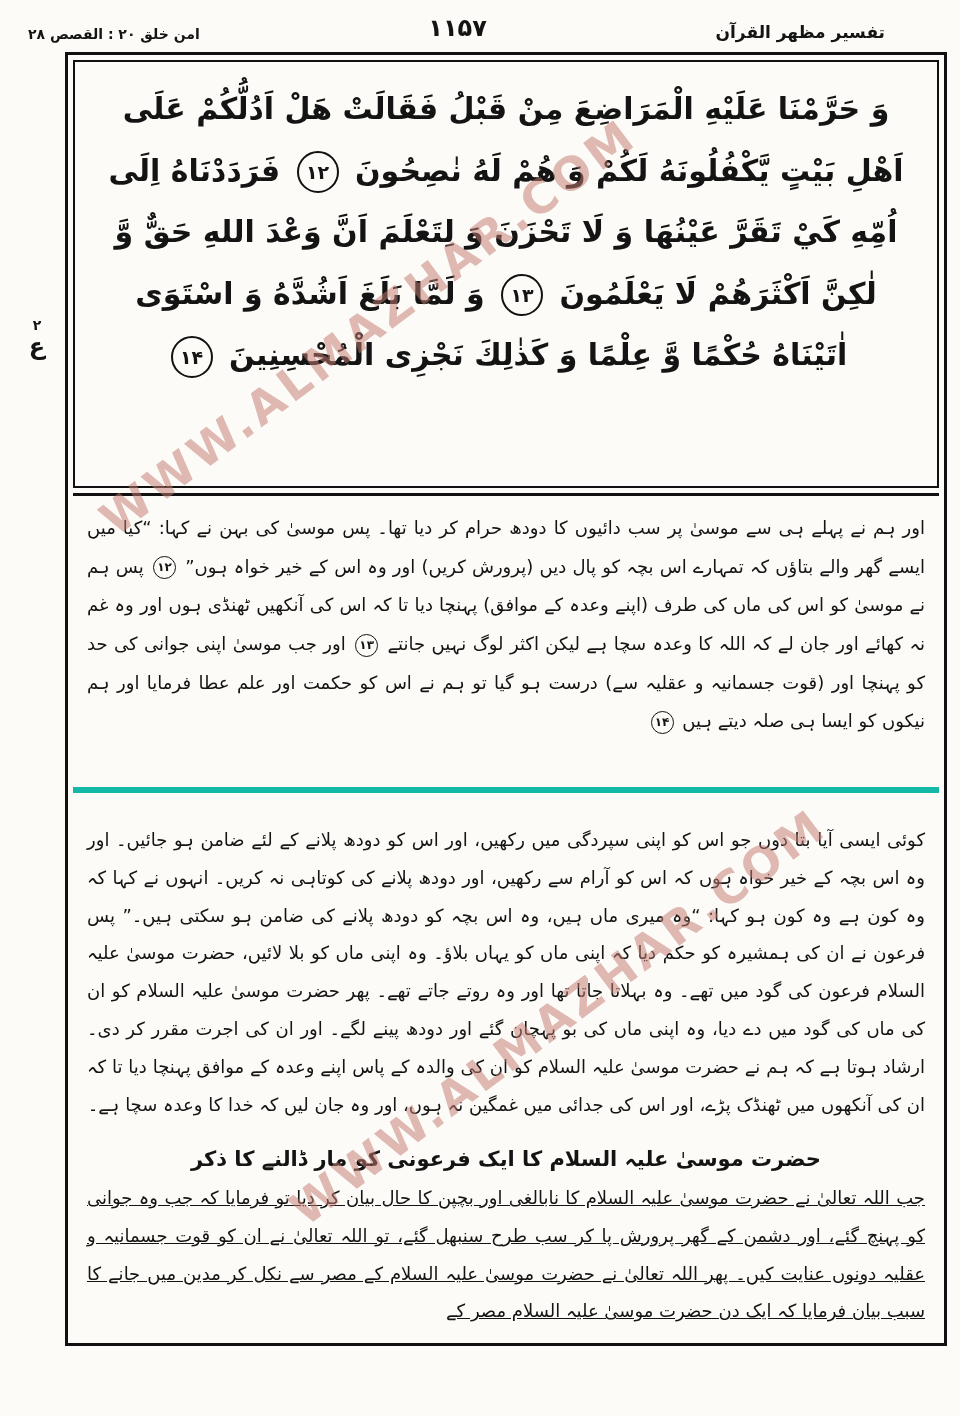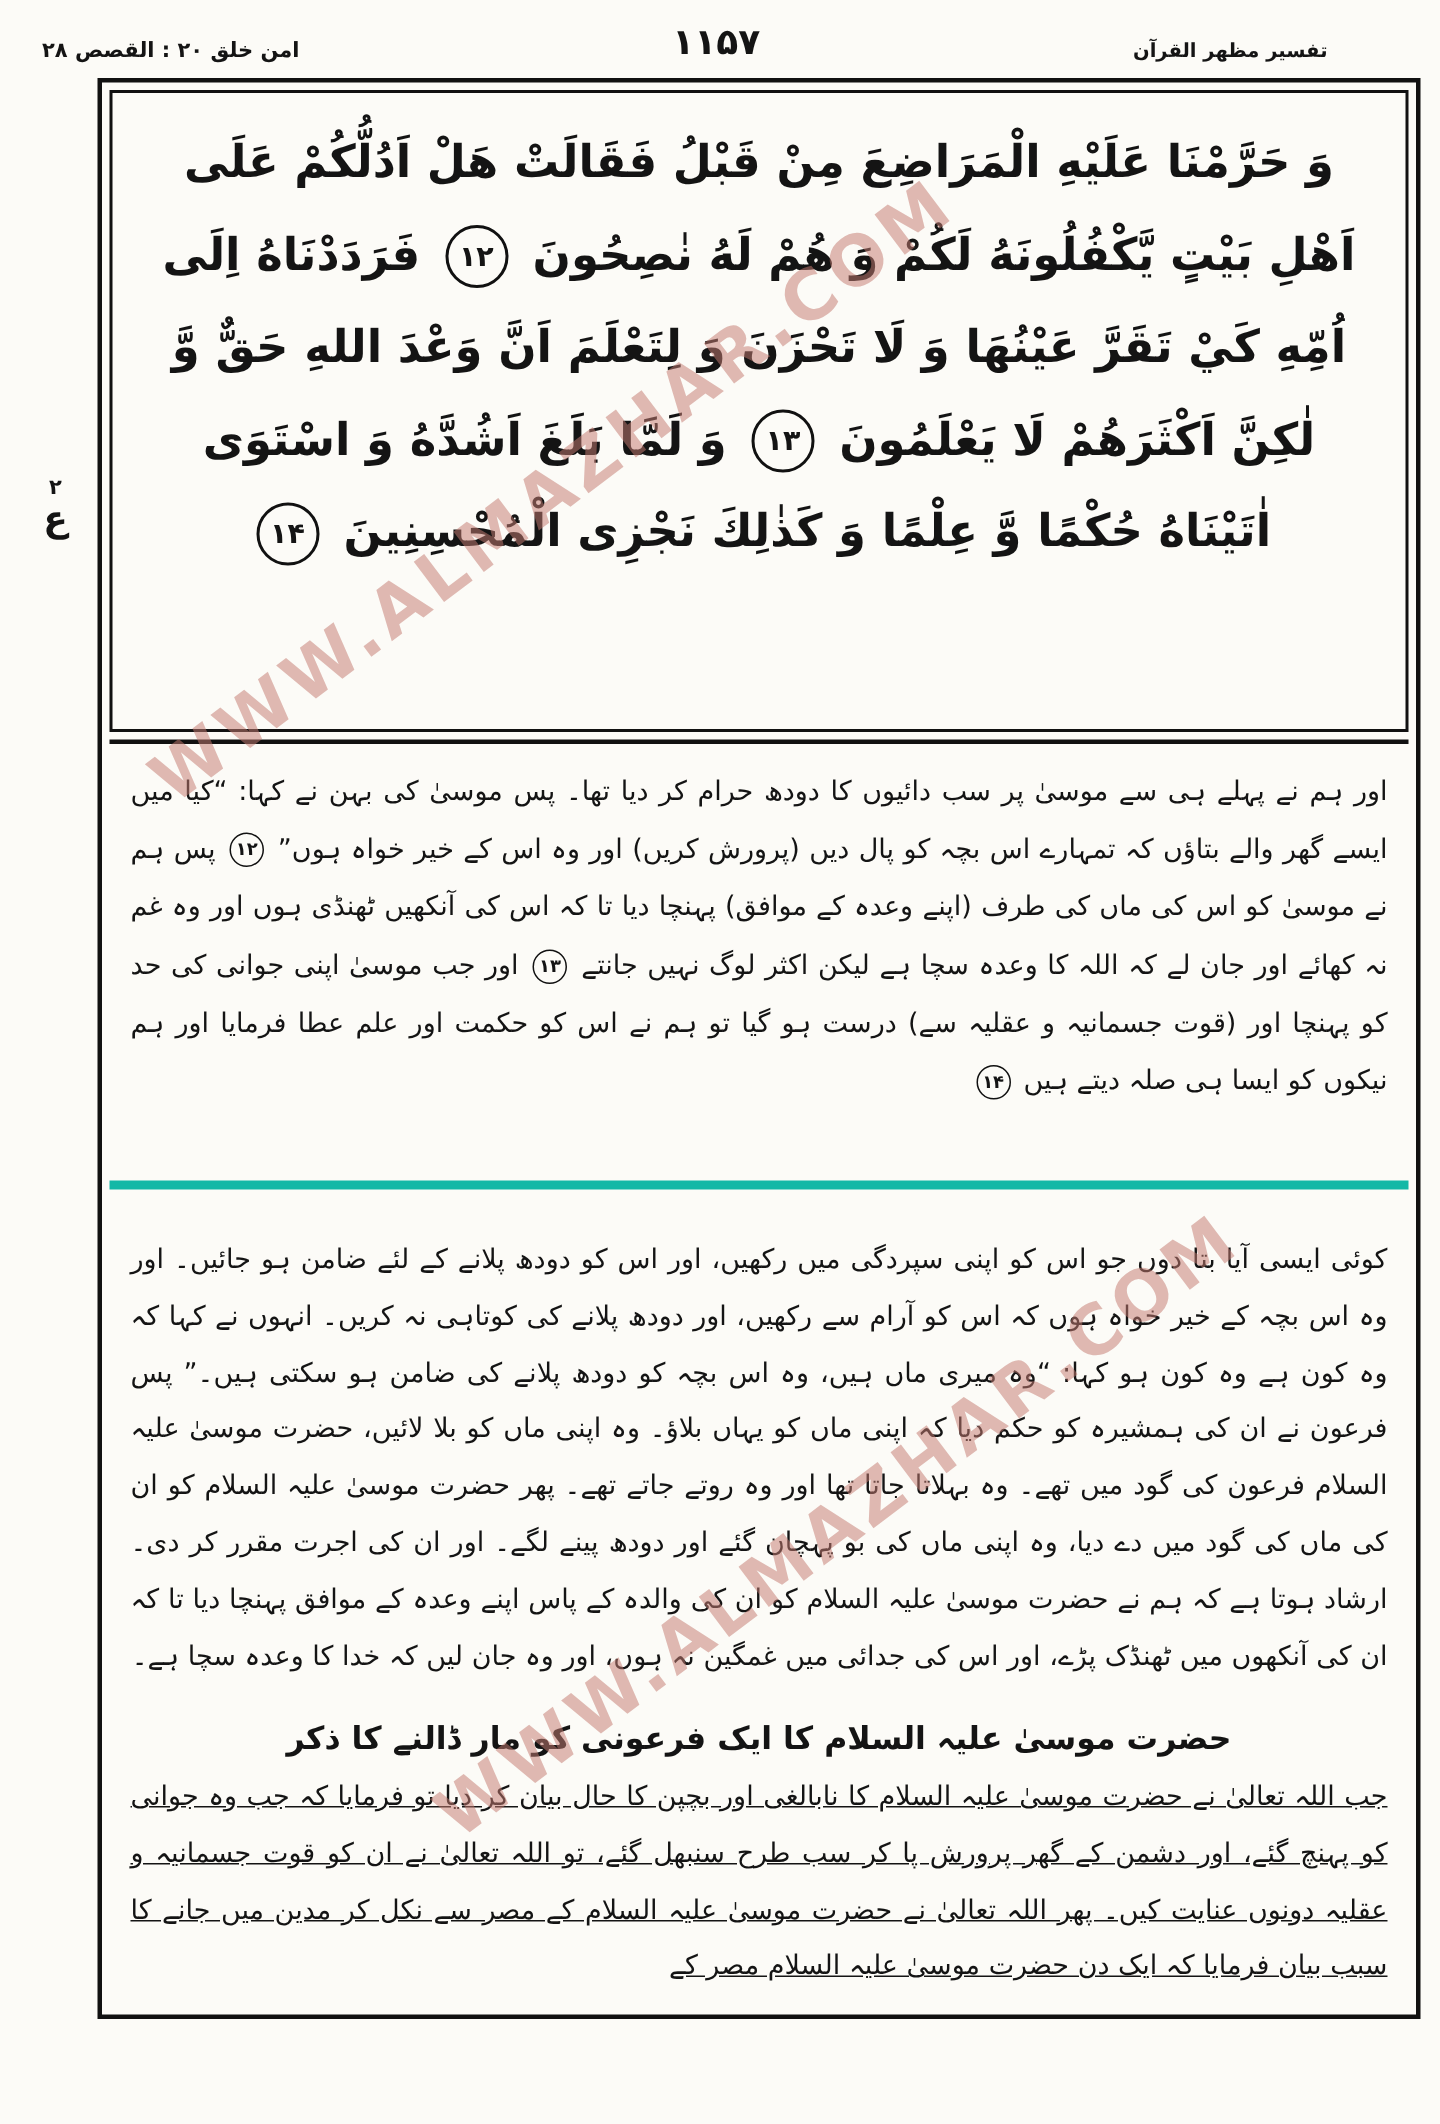--- a/index.html
+++ b/index.html
@@ -7,21 +7,21 @@
   .page {
     position:relative; width:960px; height:1416px; margin:0 auto;
     background:#fcfbf7; color:#141414; overflow:hidden;
     direction:rtl;
   }
   
   .header {
     position:absolute; top:14px; right:75px; left:28px;
     display:flex; justify-content:space-between; align-items:flex-end;
   }
-  .header-right { font-size:13px; font-weight:bold; }
+  .header-right { font-size:17px; font-weight:bold; }
   .header-center { font-size:24px; font-weight:bold; letter-spacing:2px; }
   .header-left { font-size:14px; font-weight:bold; }
   
   .frame {
     position:absolute; top:52px; right:13px; left:65px; height:1294px;
     border:3px solid #111; background:transparent; overflow:hidden;
   }
   .arabic-box {
     margin:5px; border:2px solid #111;
     padding:16px 22px 10px;

